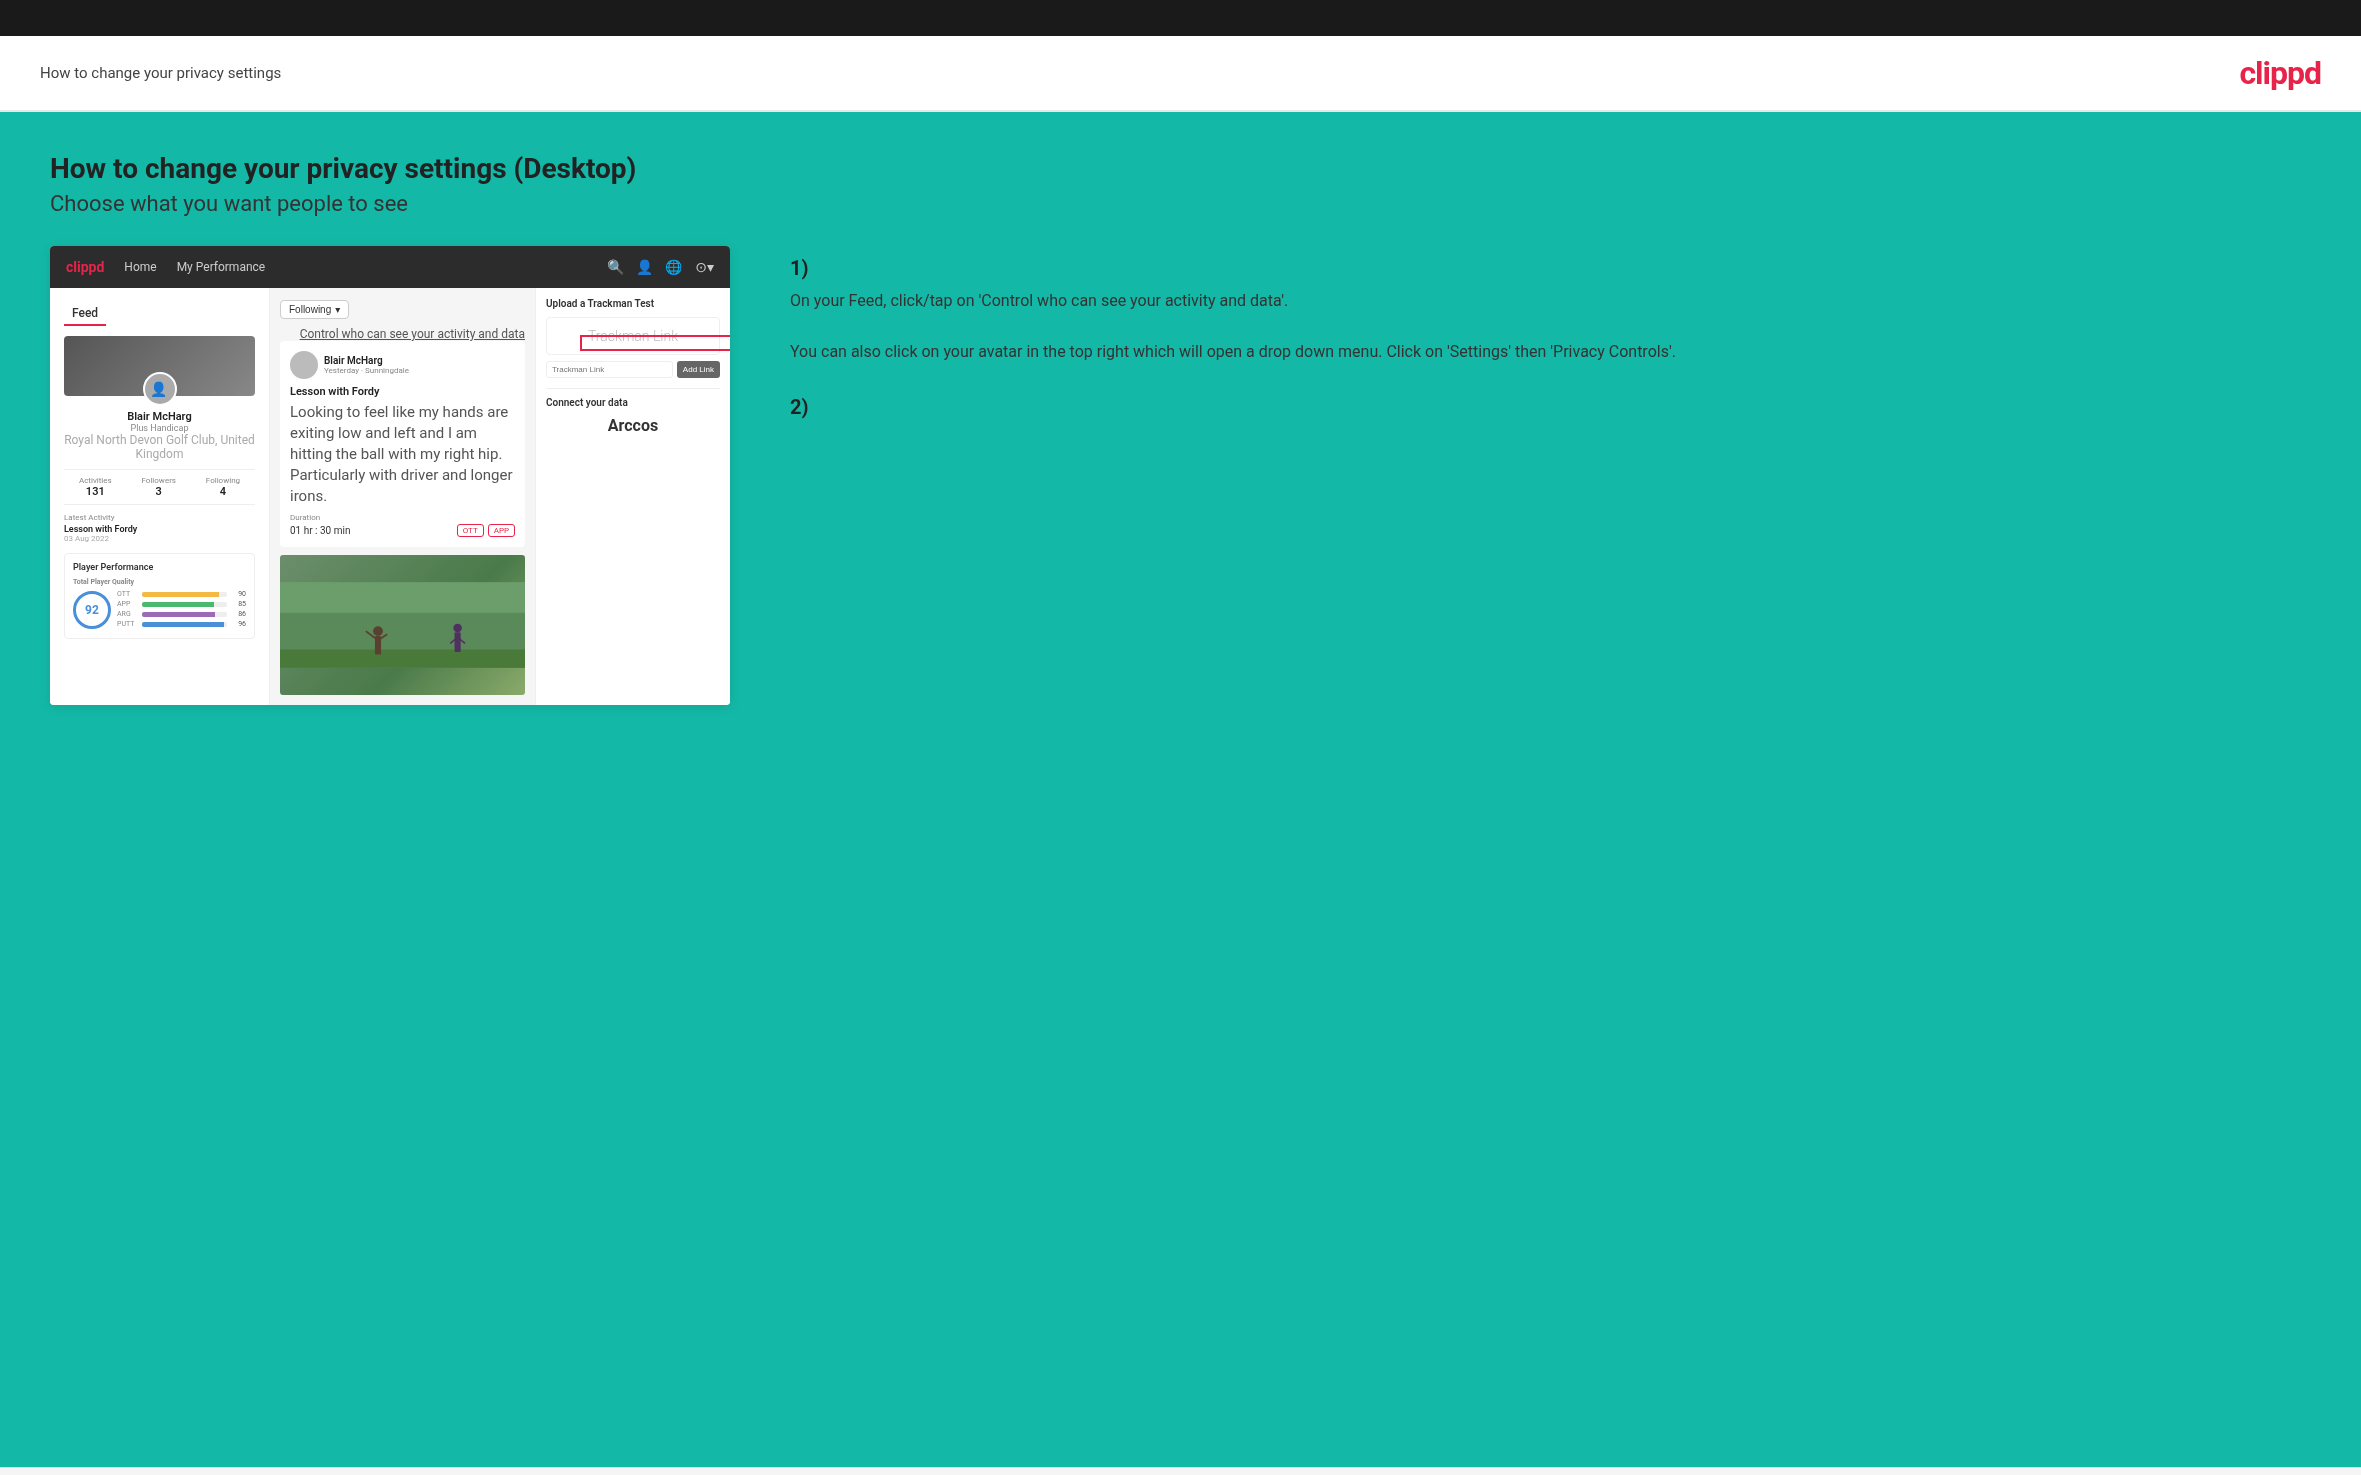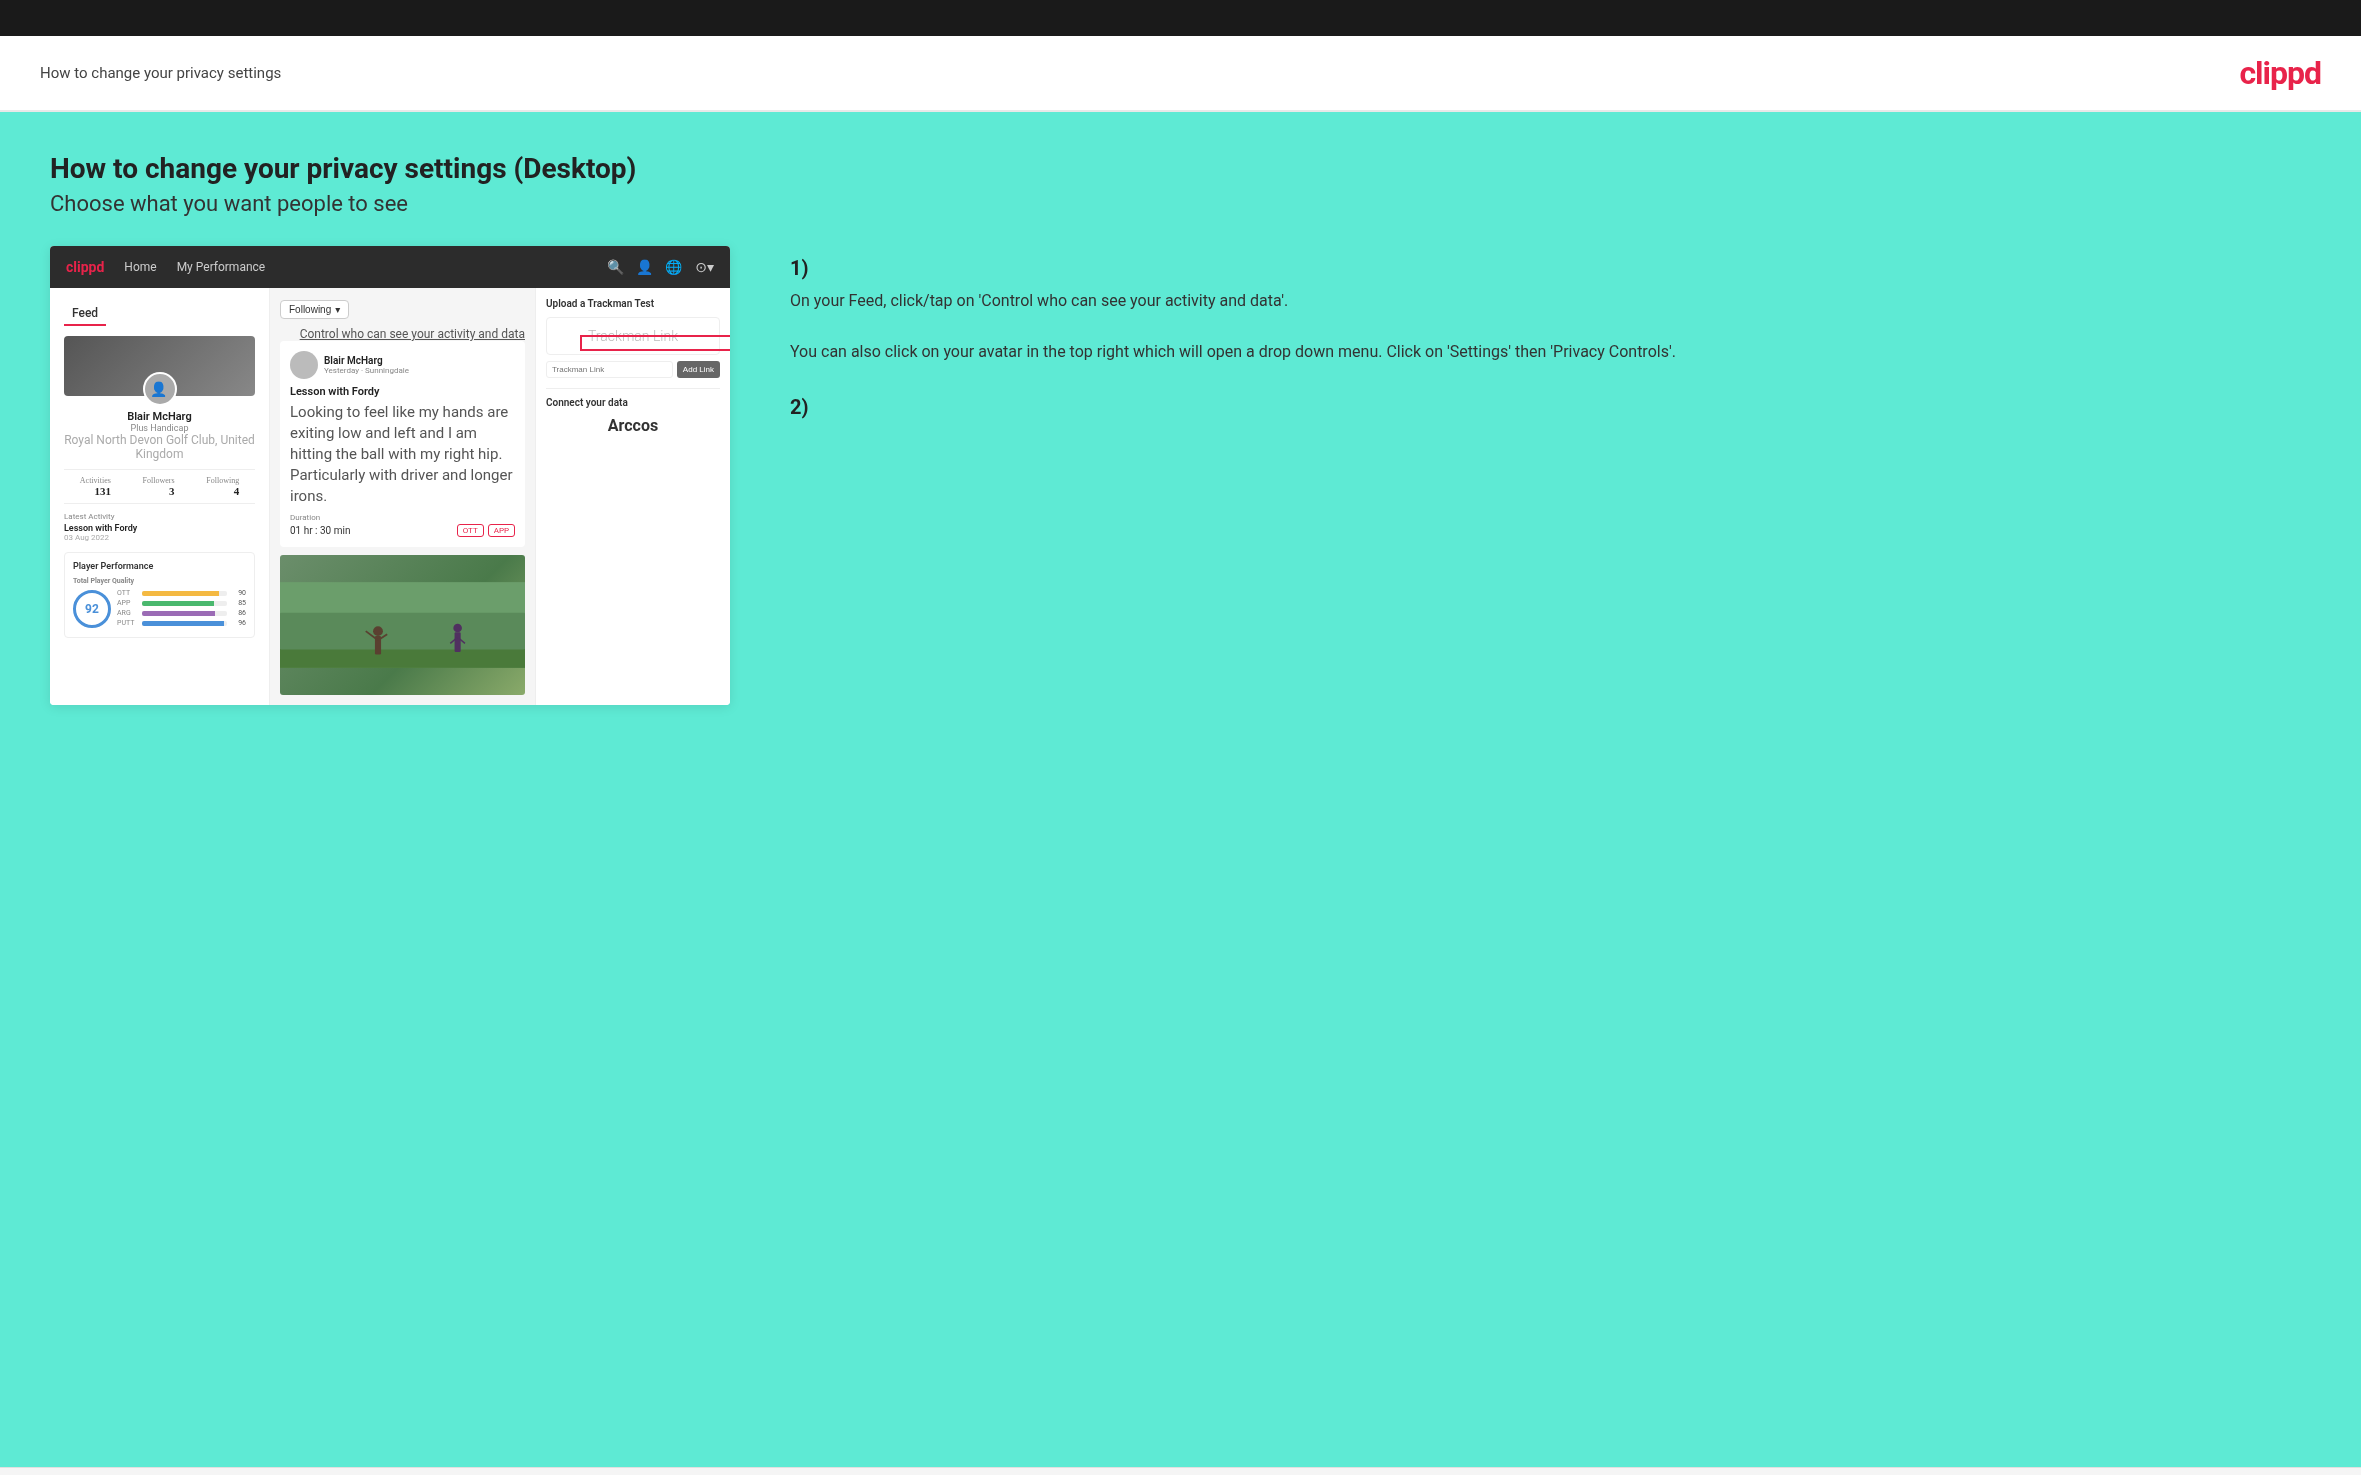--- a/index.html
+++ b/index.html
@@ -30,21 +30,21 @@
     }
     .clippd-logo {
       font-size: 32px;
       font-weight: 700;
       color: #e8234a;
       letter-spacing: -1px;
     }
 
     
     .main-content {
-      background: #5eead4;
+      background: #14b8a6;
       padding: 40px 50px 50px 50px;
       min-height: calc(100vh - 120px);
     }
 
     .page-heading {
       font-size: 28px;
       font-weight: 700;
       color: #222;
       margin-bottom: 6px;
     }
@@ -169,22 +169,21 @@
     }
     .profile-stats {
       display: flex;
       justify-content: space-around;
       border-top: 1px solid #eee;
       border-bottom: 1px solid #eee;
       padding: 6px 0;
       margin-bottom: 8px;
     }
     .stat-item {
-      text-align: right;
-      font-family: Liberation Serif, serif;
+      text-align: center;
     }
     .stat-label {
       font-size: 8px;
       color: #888;
     }
     .stat-value {
       font-size: 11px;
       font-weight: 600;
       color: #222;
     }

